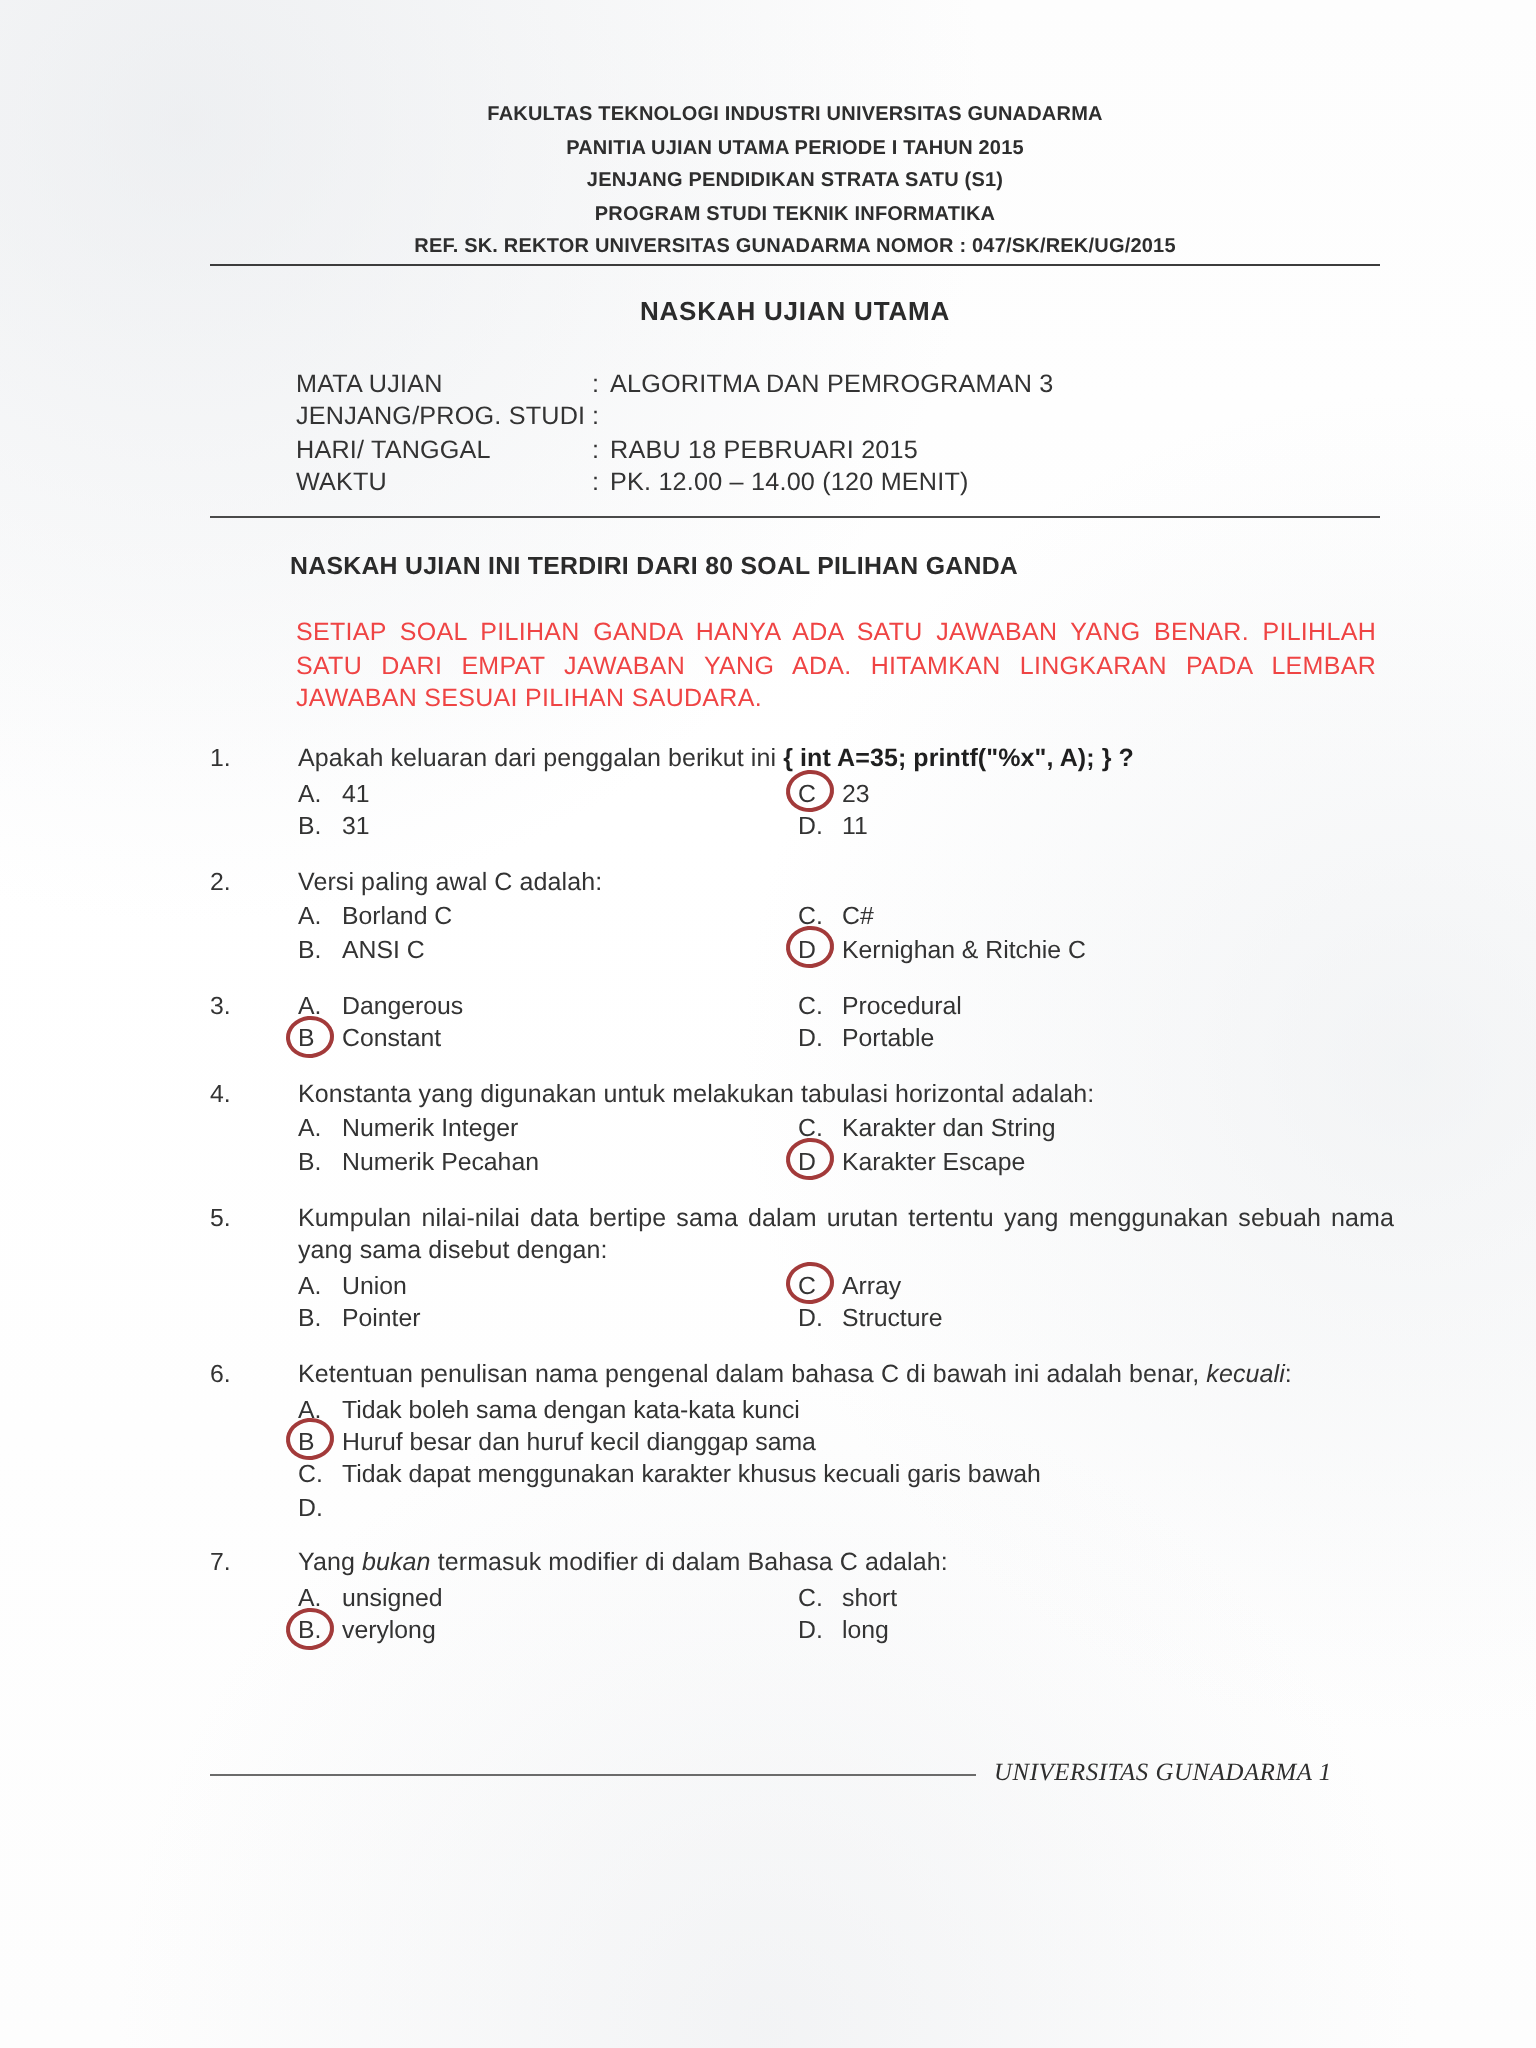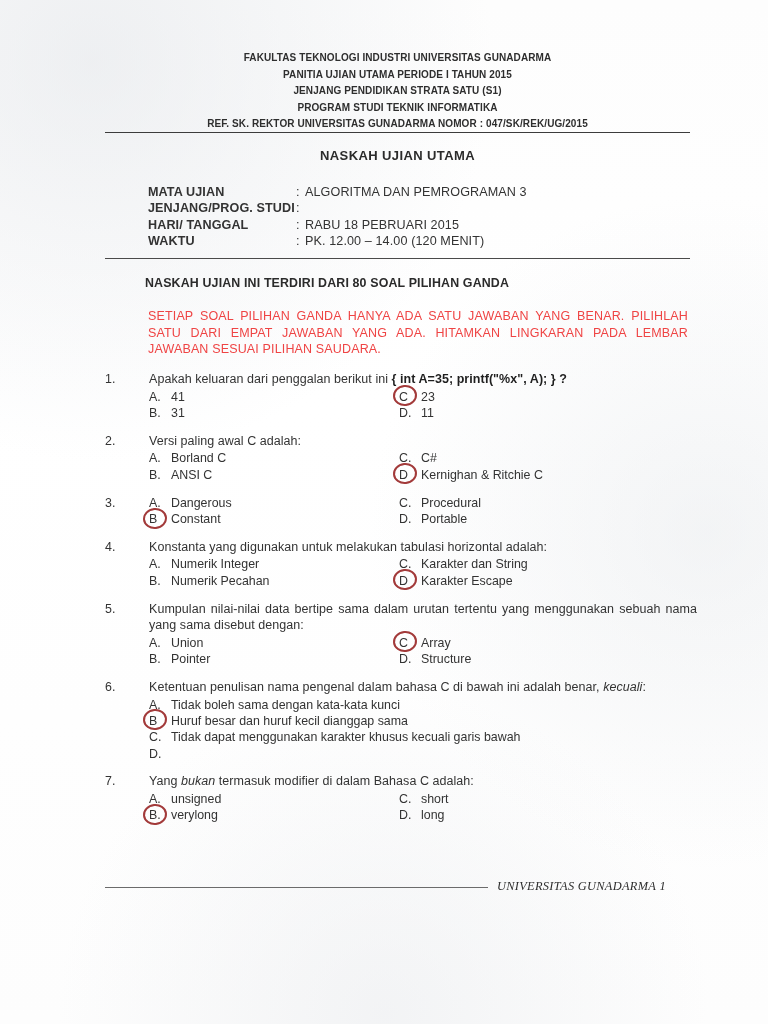--- a/index.html
+++ b/index.html
@@ -76,21 +76,21 @@
     left: 148px;
     top: 184px;
   }
   .info-row {
     display: flex;
     font-size: 12.6px;
     line-height: 16.3px;
     letter-spacing: 0.1px;
     color: #333;
   }
-  .info-label { width: 148px; flex: 0 0 148px; font-weight: bold; }
+  .info-label { width: 148px; flex: 0 0 148px; }
   .info-sep   { width: 9px; flex: 0 0 9px; }
   .info-value { white-space: nowrap; }
 
   
   .instr-heading {
     position: absolute;
     left: 105px;
     top: 276px;
     font-size: 12.4px;
     font-weight: bold;

